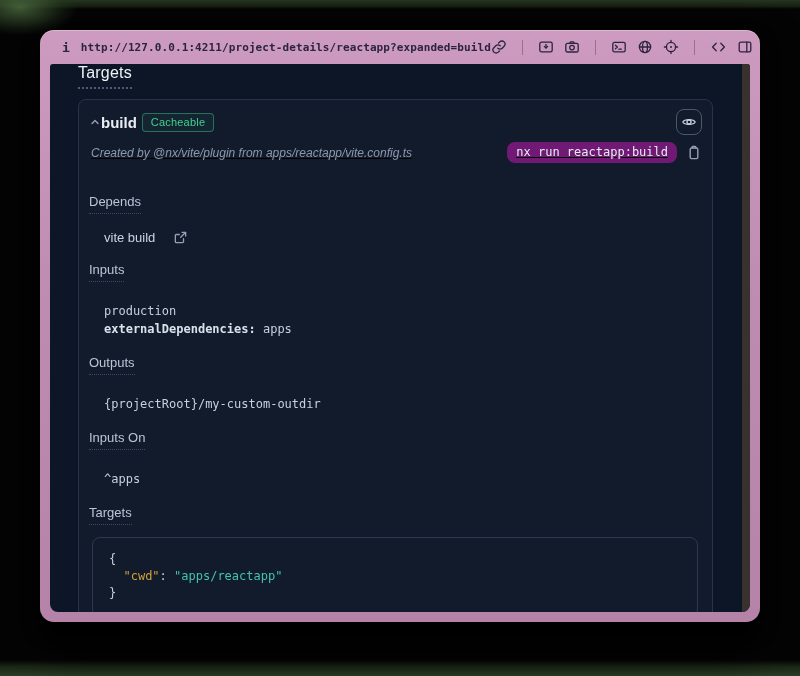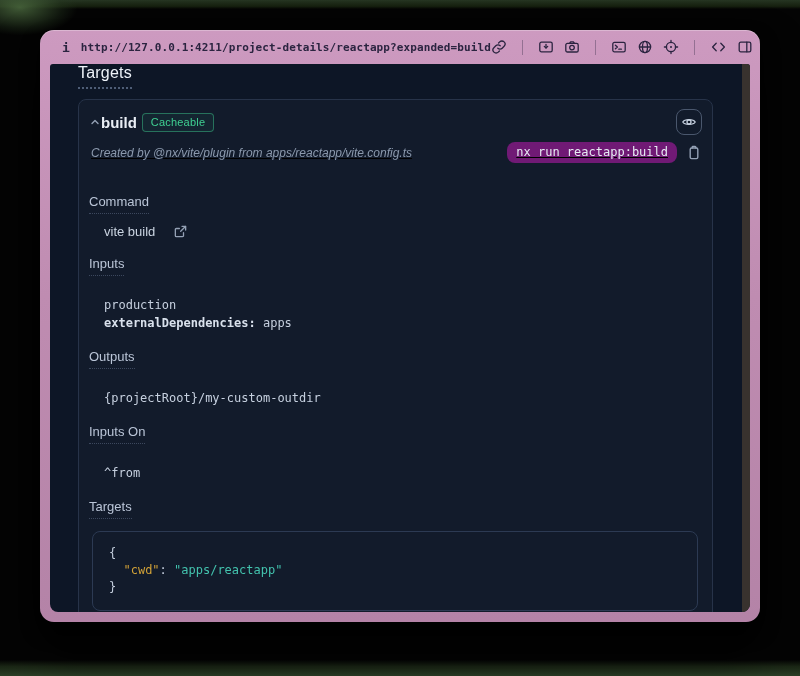--- a/index.html
+++ b/index.html
@@ -57,21 +57,21 @@
   .chip { margin-left:auto; font-family:"DejaVu Sans Mono", monospace; font-size:12px;
     color:#e7ecf4; background:#701a75; border-radius:8px; padding:3px 9px 4px; white-space:nowrap; }
   .copy-btn { margin-left:9px; background:none; border:none; cursor:pointer; display:flex; }
 
   .sections { padding:2px 12px 14px 10px; }
   .section { margin-top:15px; }
   .section-label { display:inline-block; font-size:13px; color:#bac5d7;
     padding-bottom:4px; border-bottom:1.5px dotted rgba(88,103,128,.6); }
   .section-items { margin-top:20px; padding-left:15px; font-family:"DejaVu Sans Mono", monospace;
     font-size:12px; line-height:18px; color:#c6d0df; }
-  .command-row { margin-top:10px; padding-left:15px; display:flex; align-items:center; gap:18px;
+  .command-row { margin-top:16px; padding-left:15px; display:flex; align-items:center; gap:18px;
     font-size:13px; color:#cad4e1; }
   .kv-key { font-weight:bold; color:#d9e1ec; }
 
   .json-box { margin:12px 2px 0 3px; border:1px solid #2c3a53; border-radius:8px;
     padding:13px 16px 14px; font-family:"DejaVu Sans Mono", monospace; font-size:12px;
     line-height:17px; color:#c6d0df; white-space:pre; }
   .json-key { color:#d2a237; }
   .json-val { color:#43c3ae; }
 
   svg.icn { stroke:#2b2440; fill:none; stroke-width:1.3; stroke-linecap:round; stroke-linejoin:round; }
@@ -180,21 +180,21 @@
               <svg class="icn-light" width="16" height="16" viewBox="0 0 16 16">
                 <rect x="4.2" y="3" width="7.6" height="10.6" rx="1.4"></rect>
                 <path d="M6.2 3V2.2A.7.7 0 0 1 6.9 1.5h2.2a.7.7 0 0 1 .7.7V3"></path>
               </svg>
             </button>
           </div>
 
           <div class="sections">
 
             <div class="section">
-              <span class="section-label">Command</span>
+              <span class="section-label">Depends</span>
               <div class="command-row">
                 <span>vite build</span>
                 <svg class="icn-light" width="15" height="15" viewBox="0 0 16 16">
                   <path d="M11.2 9.2v3.2a1.1 1.1 0 0 1-1.1 1.1H3.6a1.1 1.1 0 0 1-1.1-1.1V5.9a1.1 1.1 0 0 1 1.1-1.1h3.2"></path>
                   <path d="M9.6 2.5h3.9v3.9"></path>
                     <path d="M13.3 2.7 8.2 7.8"></path>
                 </svg>
               </div>
             </div>
 
@@ -209,21 +209,21 @@
             <div class="section">
               <span class="section-label">Outputs</span>
               <div class="section-items">
                 <div>{projectRoot}/my-custom-outdir</div>
               </div>
             </div>
 
             <div class="section">
               <span class="section-label">Inputs On</span>
               <div class="section-items">
-                <div>^from</div>
+                <div>^apps</div>
               </div>
             </div>
 
             <div class="section">
               <span class="section-label">Targets</span>
               <div class="json-box"><span>{</span>
 <span>  </span><span class="json-key">"cwd"</span><span>: </span><span class="json-val">"apps/reactapp"</span>
 <span>}</span></div>
             </div>
 

